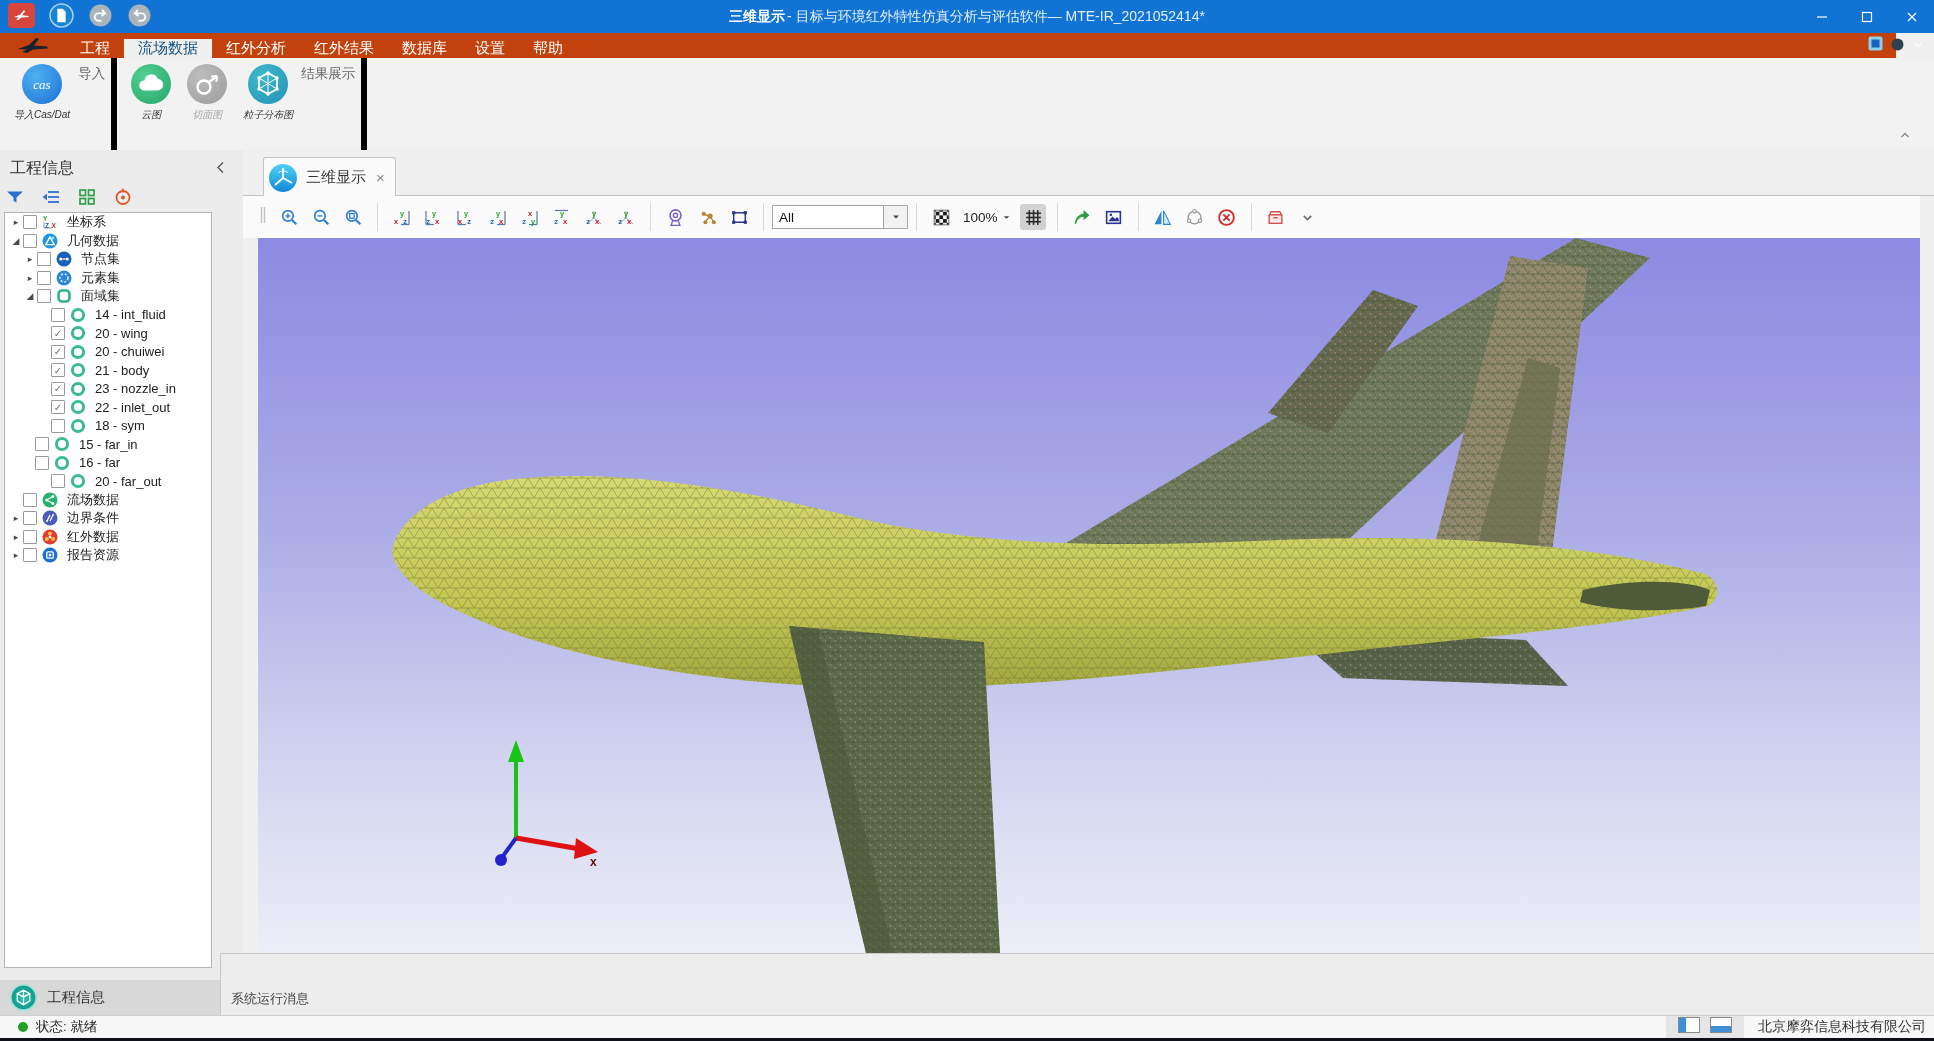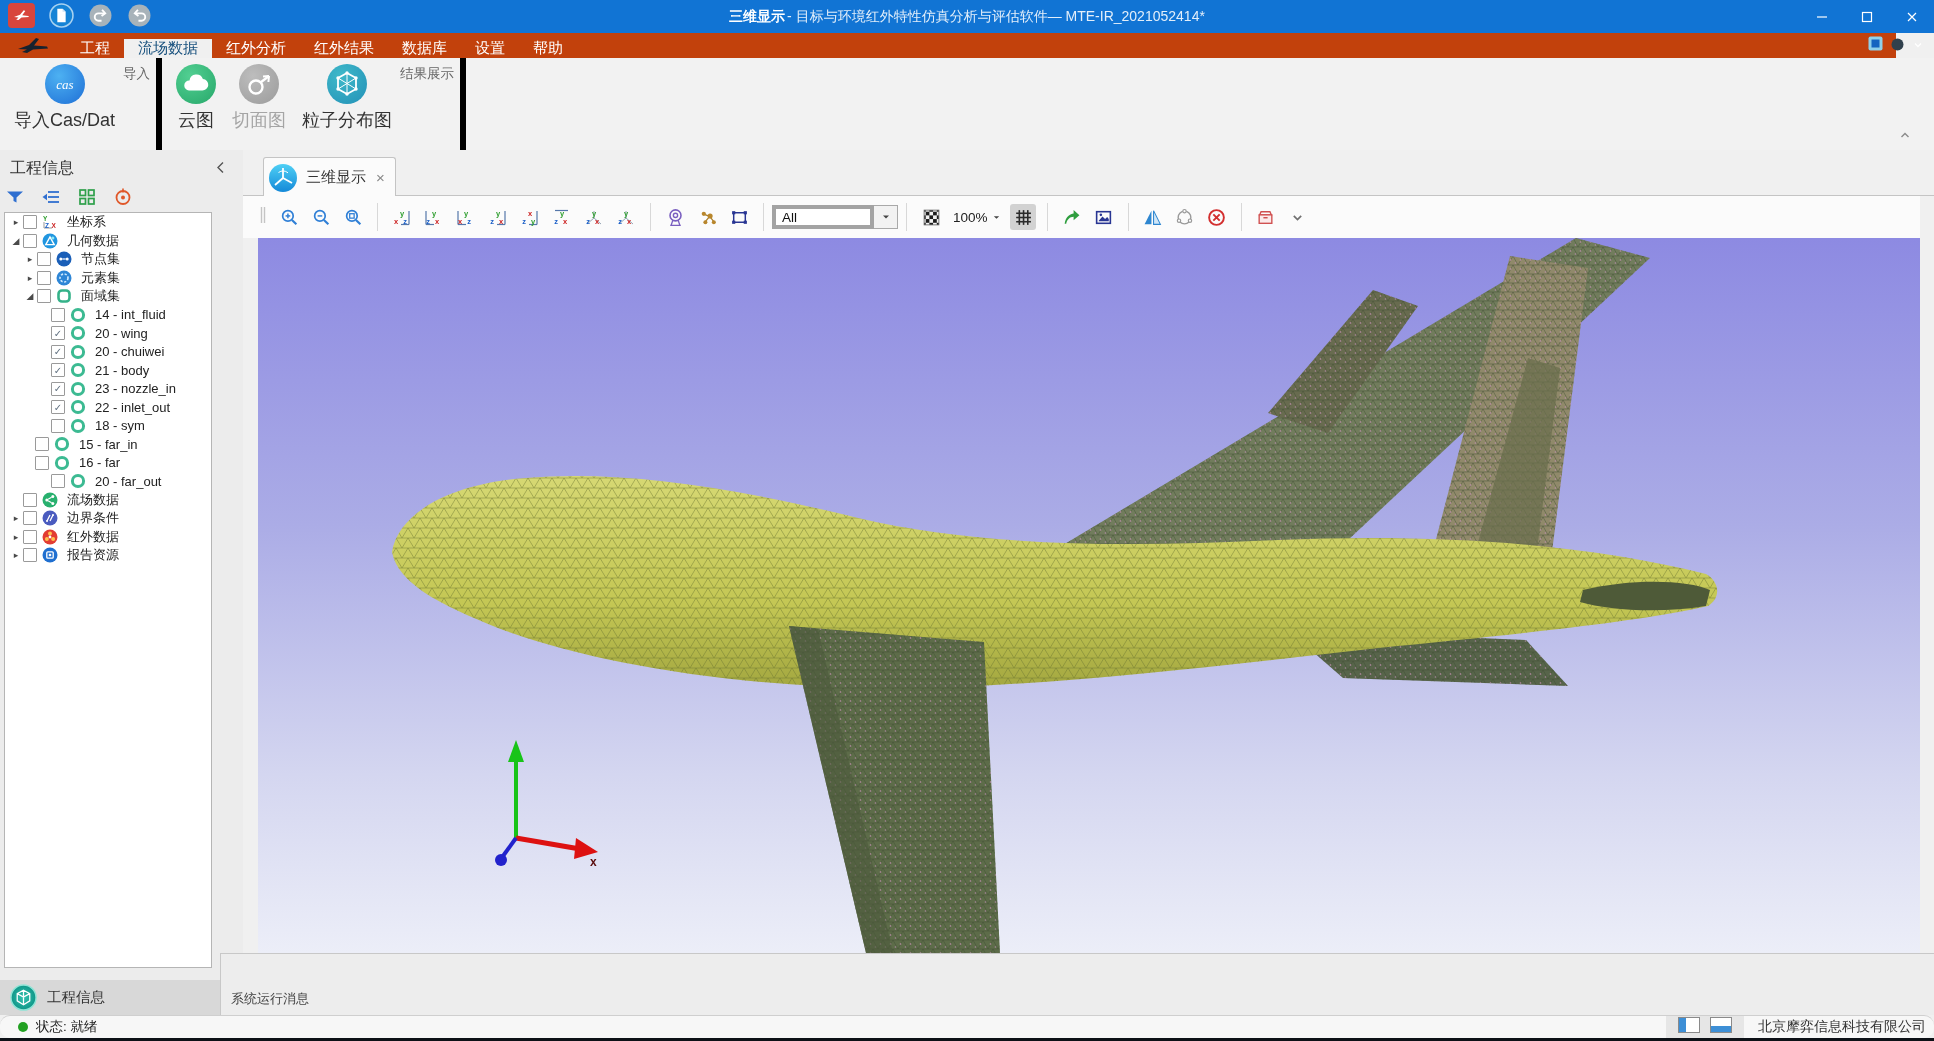--- a/index.html
+++ b/index.html
@@ -20,21 +20,21 @@
   #app-logo{width:66px;display:flex;align-items:center;justify-content:center;}
   .menu-item{padding:0 14px;display:flex;align-items:center;color:#fff;font-size:15px;cursor:default;}
   .menu-item.active{background:#f0f0f0;color:#17507d;}
   #menubar-right{position:absolute;right:10px;top:33px;height:25px;display:flex;align-items:center;gap:8px;}
   
   #ribbon{position:absolute;left:0;top:58px;width:1934px;height:92px;background:#f2f2f2;border-bottom:1px solid #cfcfcf;display:flex;}
   .ribbon-group{display:flex;flex-direction:row;border-right:6px solid #000000;padding:4px 6px 0 6px;}
   .ribbon-btns{display:flex;flex:1;align-items:flex-start;}
   .ribbon-btn{display:flex;flex-direction:column;align-items:center;padding:2px 8px;}
   .ribbon-circle{width:40px;height:40px;border-radius:50%;display:flex;align-items:center;justify-content:center;}
-  .ribbon-btn .rlabel{font-size:18px;color:#333;margin-top:4px;white-space:nowrap;}
+  .ribbon-btn .rlabel{font-size:10px;color:#333;margin-top:4px;white-space:nowrap;font-style:italic;}
   .ribbon-btn.disabled .rlabel{color:#a5a5a5;}
   .ribbon-group-label{text-align:center;font-size:13.5px;color:#666;padding:3px 0 4px 0;}
   #ribbon-collapse{position:absolute;right:22px;top:128px;}
   
   #left-panel{position:absolute;left:0;top:150px;width:243px;height:865px;background:#ececec;}
   #panel-title{position:absolute;left:10px;top:8px;font-size:16px;color:#333;}
   #panel-collapse{position:absolute;left:214px;top:10px;}
   #panel-filterbar{position:absolute;left:4px;top:36px;display:flex;gap:14px;align-items:center;}
   .pf-icon{width:22px;height:22px;display:flex;align-items:center;justify-content:center;}
   #tree-box{position:absolute;left:4px;top:62px;width:208px;height:756px;background:#fff;border:1px solid #b5b5b5;box-sizing:border-box;overflow:hidden;}
@@ -49,31 +49,31 @@
   #tabbar{position:absolute;left:243px;top:150px;width:1691px;height:46px;background:#f0f0f0;border-bottom:1px solid #c4c4c4;box-sizing:border-box;}
   #tab-active{position:absolute;left:20px;top:7px;height:39px;background:#fbfbfb;border:1px solid #c4c4c4;border-bottom:none;border-radius:3px 3px 0 0;display:flex;align-items:center;padding:0 10px 0 4px;}
   #tab-active .tab-label{font-size:15px;color:#333;margin:0 10px 0 8px;}
   #tab-close{color:#888;font-size:15px;line-height:1;}
   #vtoolbar{position:absolute;left:243px;top:196px;width:1691px;height:42px;background:#fbfbfb;display:flex;align-items:center;padding-left:16px;box-sizing:border-box;}
   .vt-icon{width:26px;height:26px;display:flex;align-items:center;justify-content:center;margin:0 3px;border-radius:3px;}
   .vt-icon svg{width:19px;height:19px;display:block;}
   .vt-icon.active{background:#d2d2d2;}
   .vt-sep{width:1px;height:28px;background:#d8d8d8;margin:0 8px;}
   .vt-view svg{width:22px;height:19px;}
-  #combo{width:102px;height:24px;background:#fff;border:4px solid #a3a3a3;display:flex;align-items:center;font-size:13.5px;color:#111;padding-left:6px;box-sizing:border-box;}
+  #combo{width:112px;height:24px;background:#fff;border:1px solid #a3a3a3;display:flex;align-items:center;font-size:13.5px;color:#111;padding-left:6px;box-sizing:border-box;}
   #combo-btn{width:24px;height:24px;background:#f2f2f2;border:1px solid #a9a9a9;border-left:none;display:flex;align-items:center;justify-content:center;box-sizing:border-box;}
   .zoom-label{font-size:13.5px;color:#222;display:flex;align-items:center;margin:0 6px;}
   .zoom-label .zcaret{margin-left:4px;}
   
   #viewport{position:absolute;left:258px;top:238px;width:1662px;height:715px;}
   #viewport svg{display:block;}
   
   #message-panel{position:absolute;left:220px;top:953px;width:1714px;height:62px;background:#ededed;border-top:1px solid #c8c8c8;border-left:1px solid #c8c8c8;box-sizing:border-box;}
   #message-title{position:absolute;left:10px;top:36px;font-size:13px;color:#444;}
-  #statusbar{position:absolute;left:0;top:1015px;width:1934px;height:23px;background:#f7f7f7;border-top:1px solid #cfcfcf;box-sizing:border-box;display:flex;align-items:center;border-radius:10px;}
+  #statusbar{position:absolute;left:0;top:1015px;width:1934px;height:23px;background:#f7f7f7;border-top:1px solid #cfcfcf;box-sizing:border-box;display:flex;align-items:center;}
   #status-dot{width:10px;height:10px;border-radius:50%;background:#22a022;margin-left:18px;}
   #status-text{font-size:13.5px;color:#222;margin-left:8px;}
   #status-right{position:absolute;right:8px;top:0;height:22px;display:flex;align-items:center;}
   #layout-toggles{background:#e6e6e6;height:22px;display:flex;align-items:center;gap:10px;padding:0 12px;margin-right:14px;}
   #company{font-size:14px;color:#333;}
   #bottom-edge{position:absolute;left:0;top:1038px;width:1934px;height:3px;background:#0d1117;}
   #gap-left{position:absolute;left:243px;top:238px;width:15px;height:715px;background:#f0f0f0;}
   #gap-right{position:absolute;left:1920px;top:196px;width:14px;height:757px;background:#f0f0f0;}
   #splitter-dots{position:absolute;left:246px;top:555px;display:flex;flex-direction:column;gap:5px;}
   #splitter-dots i{width:3px;height:3px;border-radius:50%;background:#9a9a9a;}

